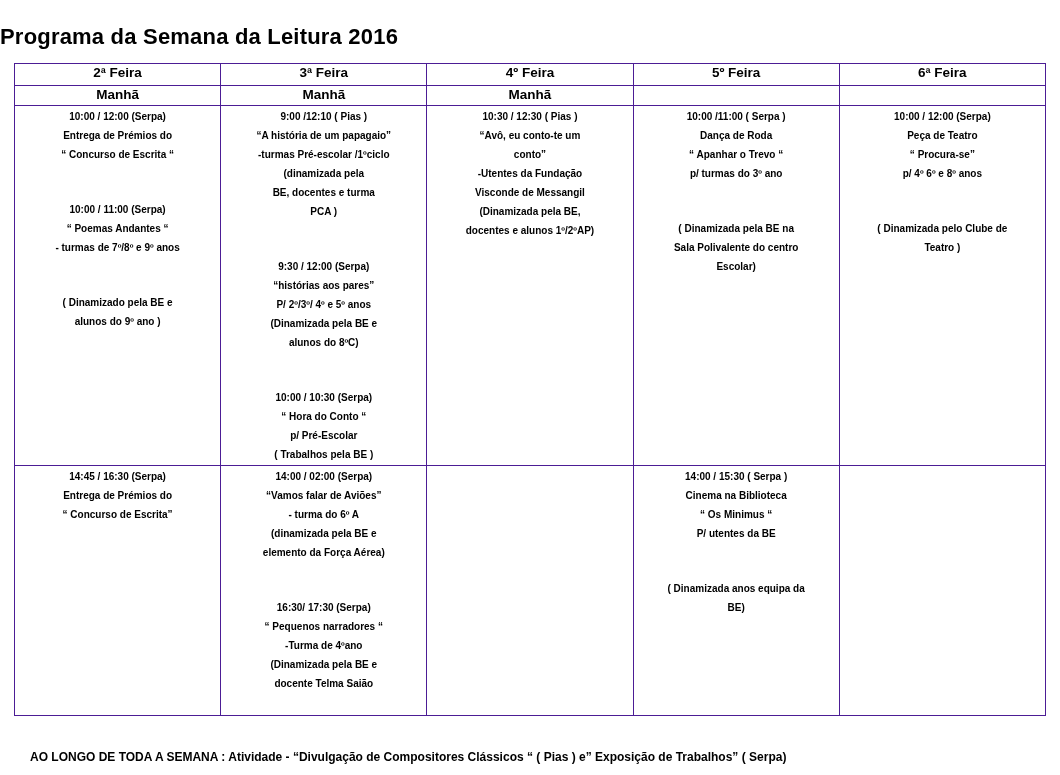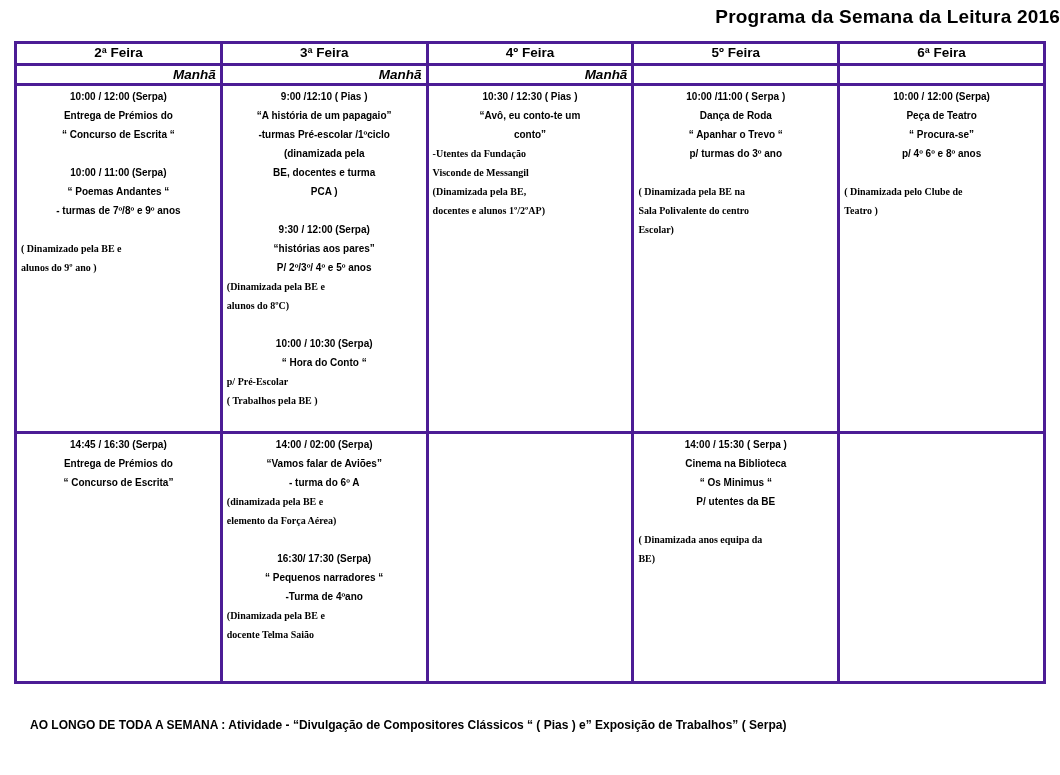--- a/index.html
+++ b/index.html
@@ -11,61 +11,60 @@
     font-weight: bold;
   }
   .page {
     width: 1060px;
     height: 775px;
     background: #ffffff;
     overflow: hidden;
     position: relative;
   }
   .doc-title {
-    text-align: right;
-    font-size: 19px;
-    padding-top: 6px;
+    text-align: left;
+    font-size: 22px;
+    padding-top: 24px;
     letter-spacing: 0.2px;
   }
   table.schedule {
     border-collapse: collapse;
     table-layout: fixed;
     width: 1032px;
     margin: 13px 14px 0 14px;
   }
   table.schedule td {
-    border: 3px solid #4c1d95;
+    border: 1px solid #4c1d95;
     padding: 1px 4px;
     vertical-align: top;
     font-size: 13.5px;
   }
   .day-row td {
     text-align: center;
     font-size: 14.5px;
     height: 22px;
     vertical-align: middle;
   }
   .section-row td {
-    text-align: right;
+    text-align: center;
     font-size: 14px;
     height: 20px;
     vertical-align: middle;
-    font-style: italic;
   }
   .content-row td { padding: 8px 5px 6px 5px; }
   .row-morning td   { height: 348px; }
   .row-afternoon td { height: 250px; }
   .para {
     white-space: pre-line;
     line-height: 19px;
     font-size: 10px;
   }
   .para.align-center { text-align: center; }
-  .para.align-left   { text-align: left; font-family: Liberation Serif, serif; }
-  .para.gap          { margin-top: 19px; }
+  .para.align-left   { text-align: center; }
+  .para.gap          { margin-top: 36px; }
   .doc-footer {
     font-size: 12px;
     margin: 34px 14px 0 30px;
     white-space: nowrap;
   }
 </style>
 </head>
 <body>
 
 <div class="page">

